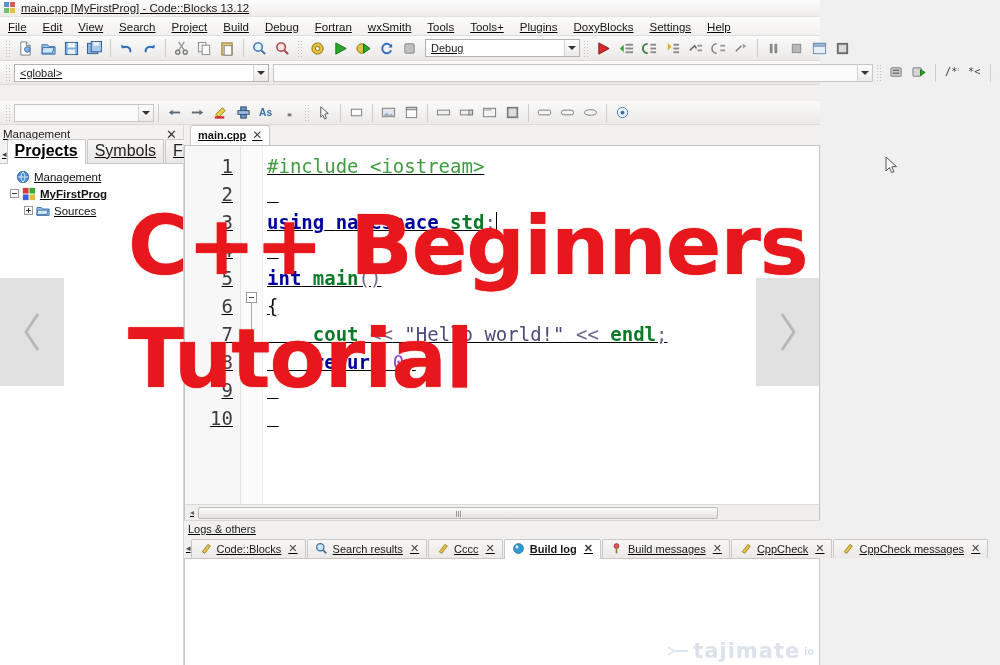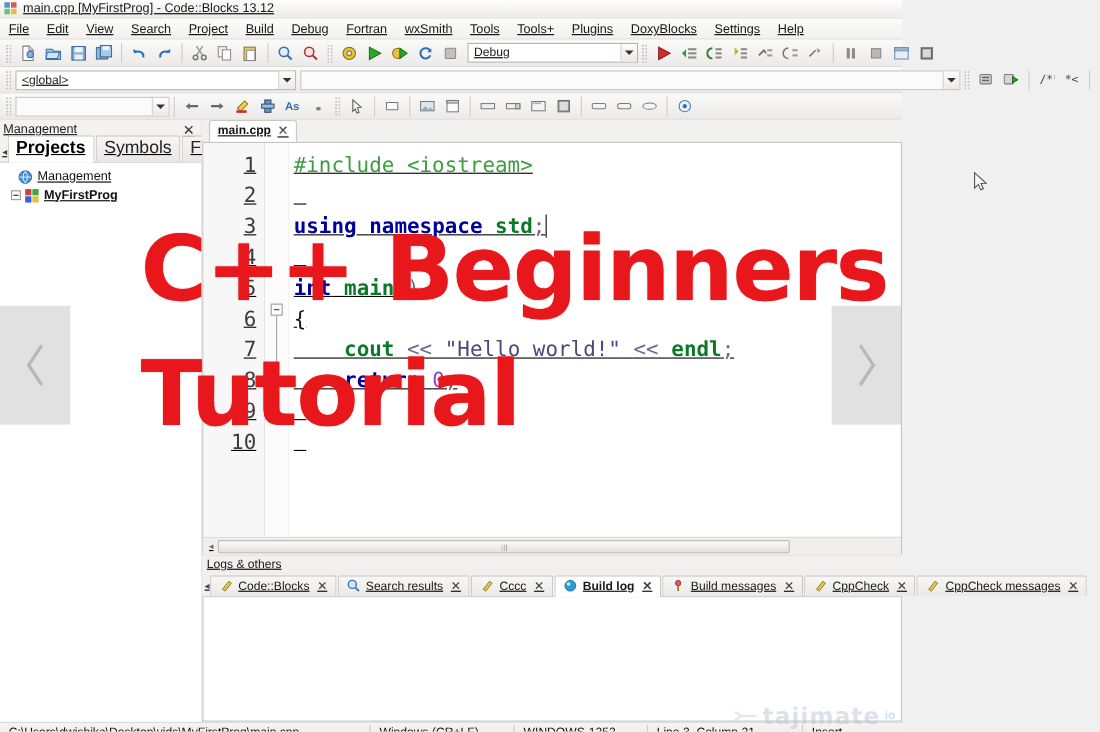--- a/index.html
+++ b/index.html
@@ -55,21 +55,21 @@
 
   
   .toolbar {
     display: flex; align-items: center;
     background: linear-gradient(to bottom,#fafafa,#eceae8);
     border-bottom: 1px solid #dcdad8;
     padding: 0 2px;
   }
   .tb1 { height: 25px; }
   .tb2 { height: 24px; }
-  .tb3 { height: 24px; }
+  .tb3 { height: 24px; margin-top: 16px; }
   .grip {
     width: 6px; height: 17px; margin: 0 3px; flex: none;
     background-image: radial-gradient(#b9b7b5 40%, transparent 41%);
     background-size: 3px 3px;
     opacity: .85;
   }
   .sep { width: 1px; height: 18px; background: #cfcdcb; margin: 0 4px; flex: none; }
   .tbtn {
     width: 21px; height: 21px; margin: 0 1px; flex: none;
     display: flex; align-items: center; justify-content: center;
@@ -761,20 +761,30 @@
           <span class="ni">
             <svg width="14" height="14" viewBox="0 0 16 16">
                 <rect x="1" y="1" width="6.5" height="6.5" fill="#d93a3a"></rect>
                 <rect x="8.5" y="1" width="6.5" height="6.5" fill="#3aa93a"></rect>
                 <rect x="1" y="8.5" width="6.5" height="6.5" fill="#3a5fd9"></rect>
                 <rect x="8.5" y="8.5" width="6.5" height="6.5" fill="#e0c03a"></rect>
               </svg>
           </span>
           <span class="lbl b">MyFirstProg</span>
         </div>
+        <div class="node lvl3">
+          <span class="exp plus"></span>
+          <span class="ni">
+            <svg width="14" height="14" viewBox="0 0 16 16">
+                <path d="M1 4h5l1.3 1.7H15V13H1z" fill="#8fc3ea" stroke="#3a6ea5"></path>
+                <path d="M2 7h12l-1.6 5H1z" fill="#cfe6fa" stroke="#3a6ea5"></path>
+              </svg>
+          </span>
+          <span class="lbl">Sources</span>
+        </div>
       </div>
     </div>
 
     <div class="editor-wrap">
 
       <div class="ed-tabs">
         <div class="ed-tab">
           <span>main.cpp</span>
           <span class="x">✕</span>
         </div>

